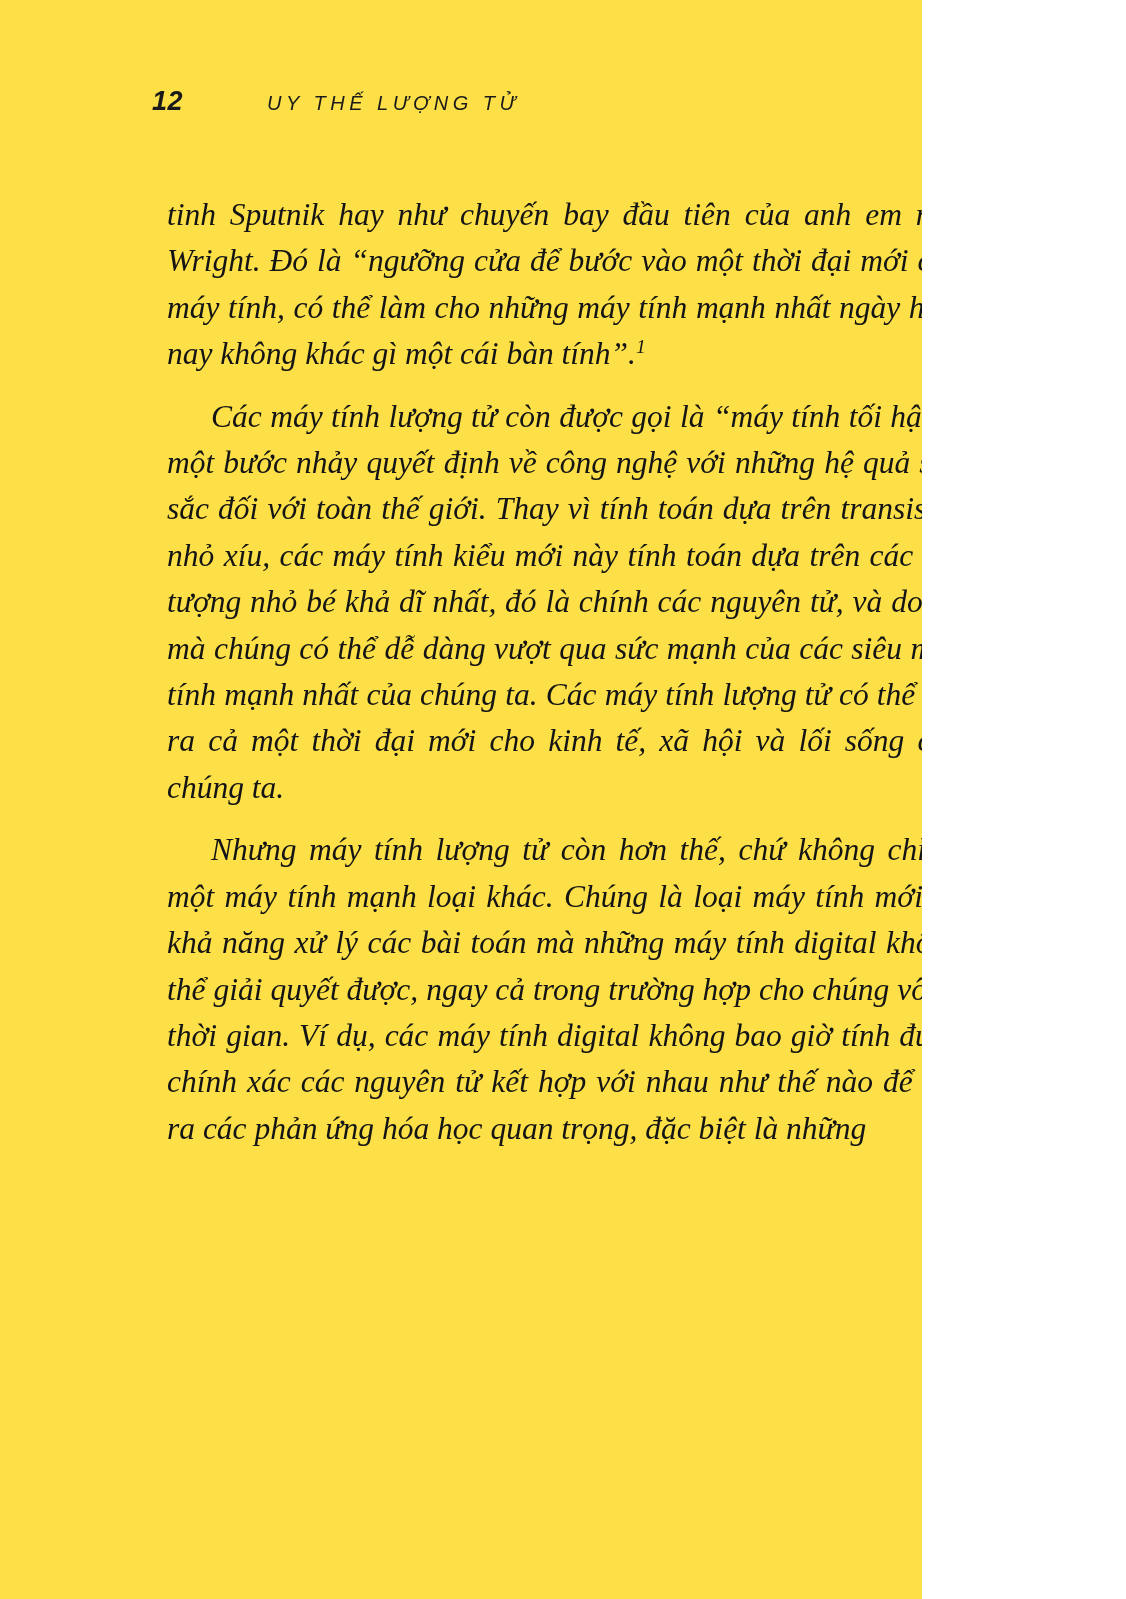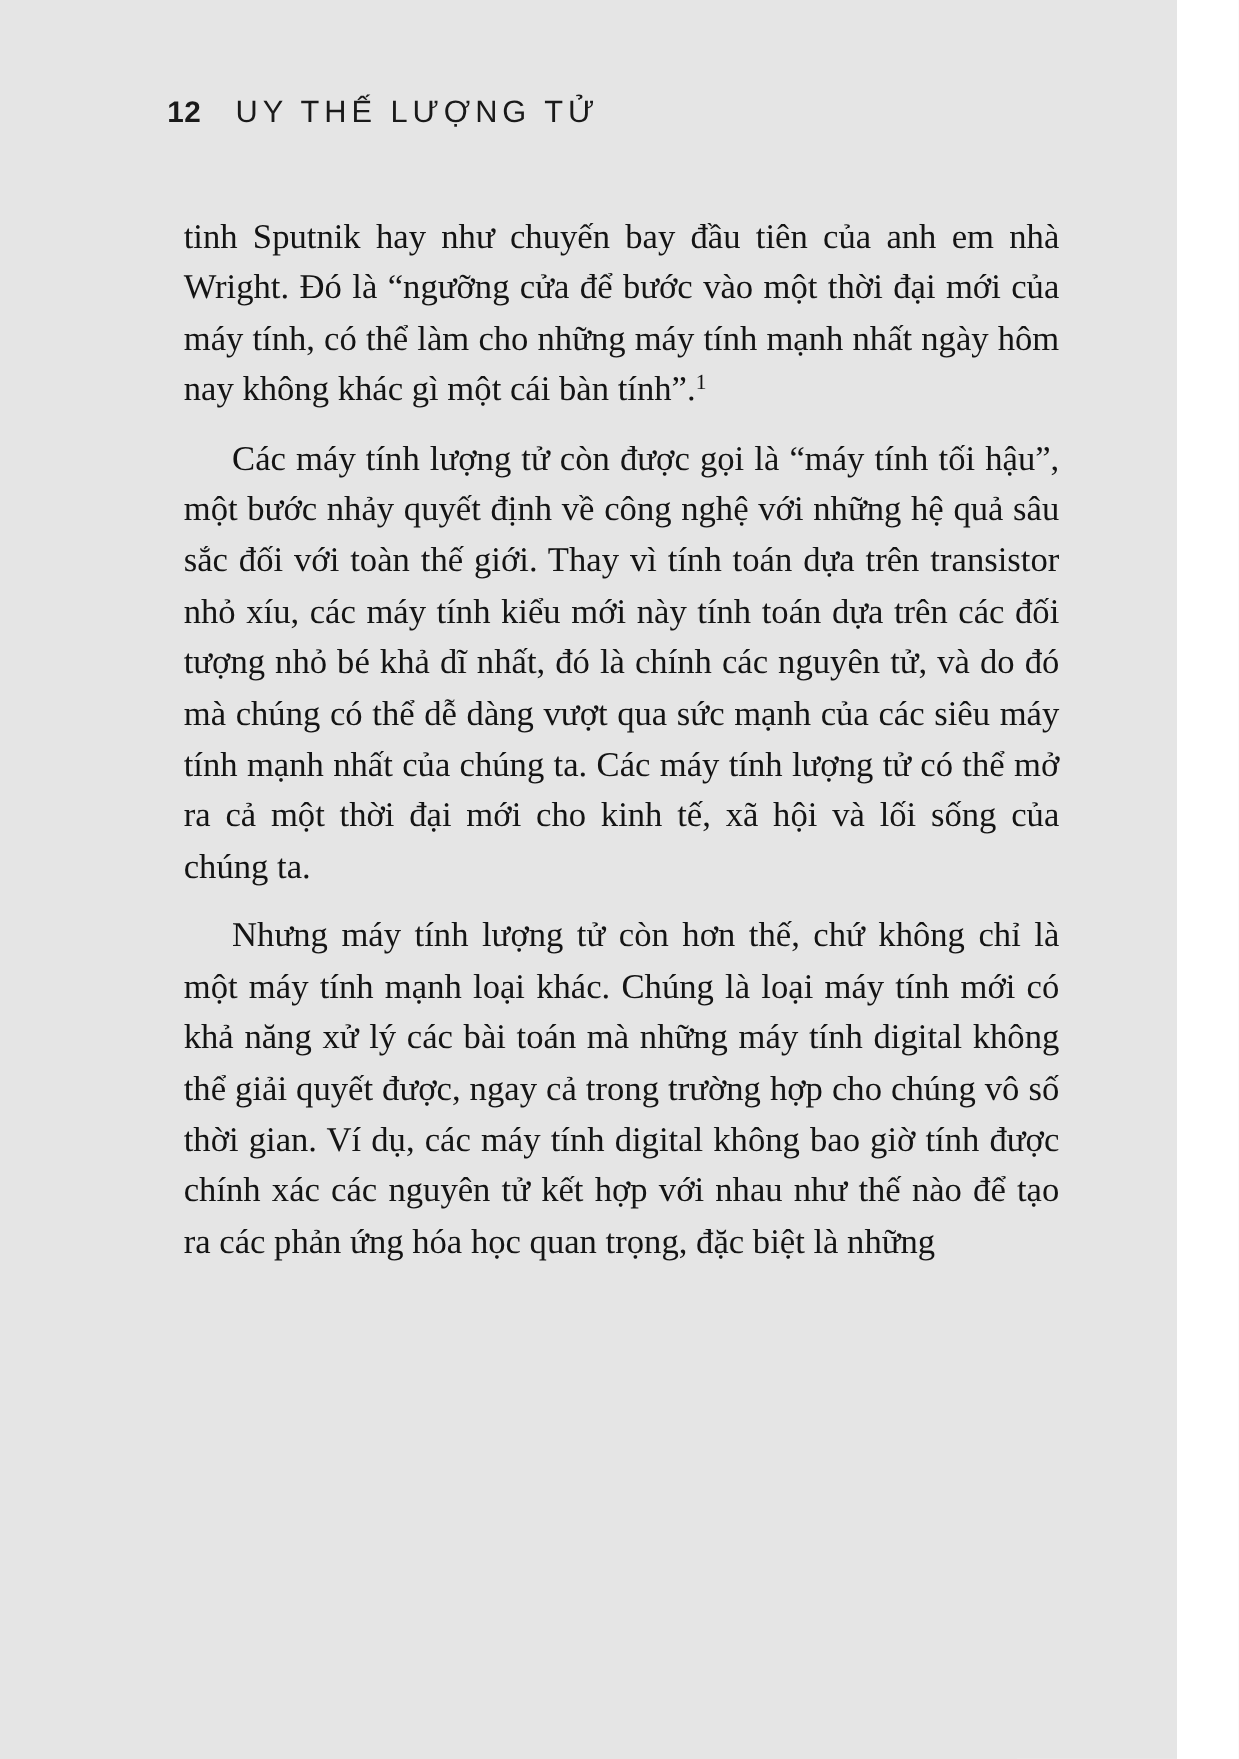--- a/index.html
+++ b/index.html
@@ -2,42 +2,43 @@
 <html lang="vi"><head>
 <meta charset="utf-8">
 <style>
   html, body {
     margin: 0;
     padding: 0;
     background: #ffffff;
   }
   .page {
     position: relative;
-    width: 1070px;
+    width: 922px;
     height: 1599px;
-    background: #e5e5e5;
+    background: #fde047;
     overflow: hidden;
+    font-style: italic;
   }
   .page-header {
     position: absolute;
     top: 86px;
     left: 152px;
     display: flex;
     align-items: baseline;
     font-family: "Liberation Sans", sans-serif;
     color: #1a1a1a;
   }
   .page-number {
     font-size: 27px;
     font-weight: 700;
     letter-spacing: 0.5px;
   }
   .running-title {
-    margin-left: 31px;
-    font-size: 28px;
+    margin-left: 84px;
+    font-size: 20px;
     font-weight: 500;
     letter-spacing: 4.5px;
   }
   .body-text {
     position: absolute;
     top: 176px;
     left: 151px;
     width: 828px;
     font-family: "Liberation Serif", "DejaVu Serif", serif;
     font-size: 31.5px;

